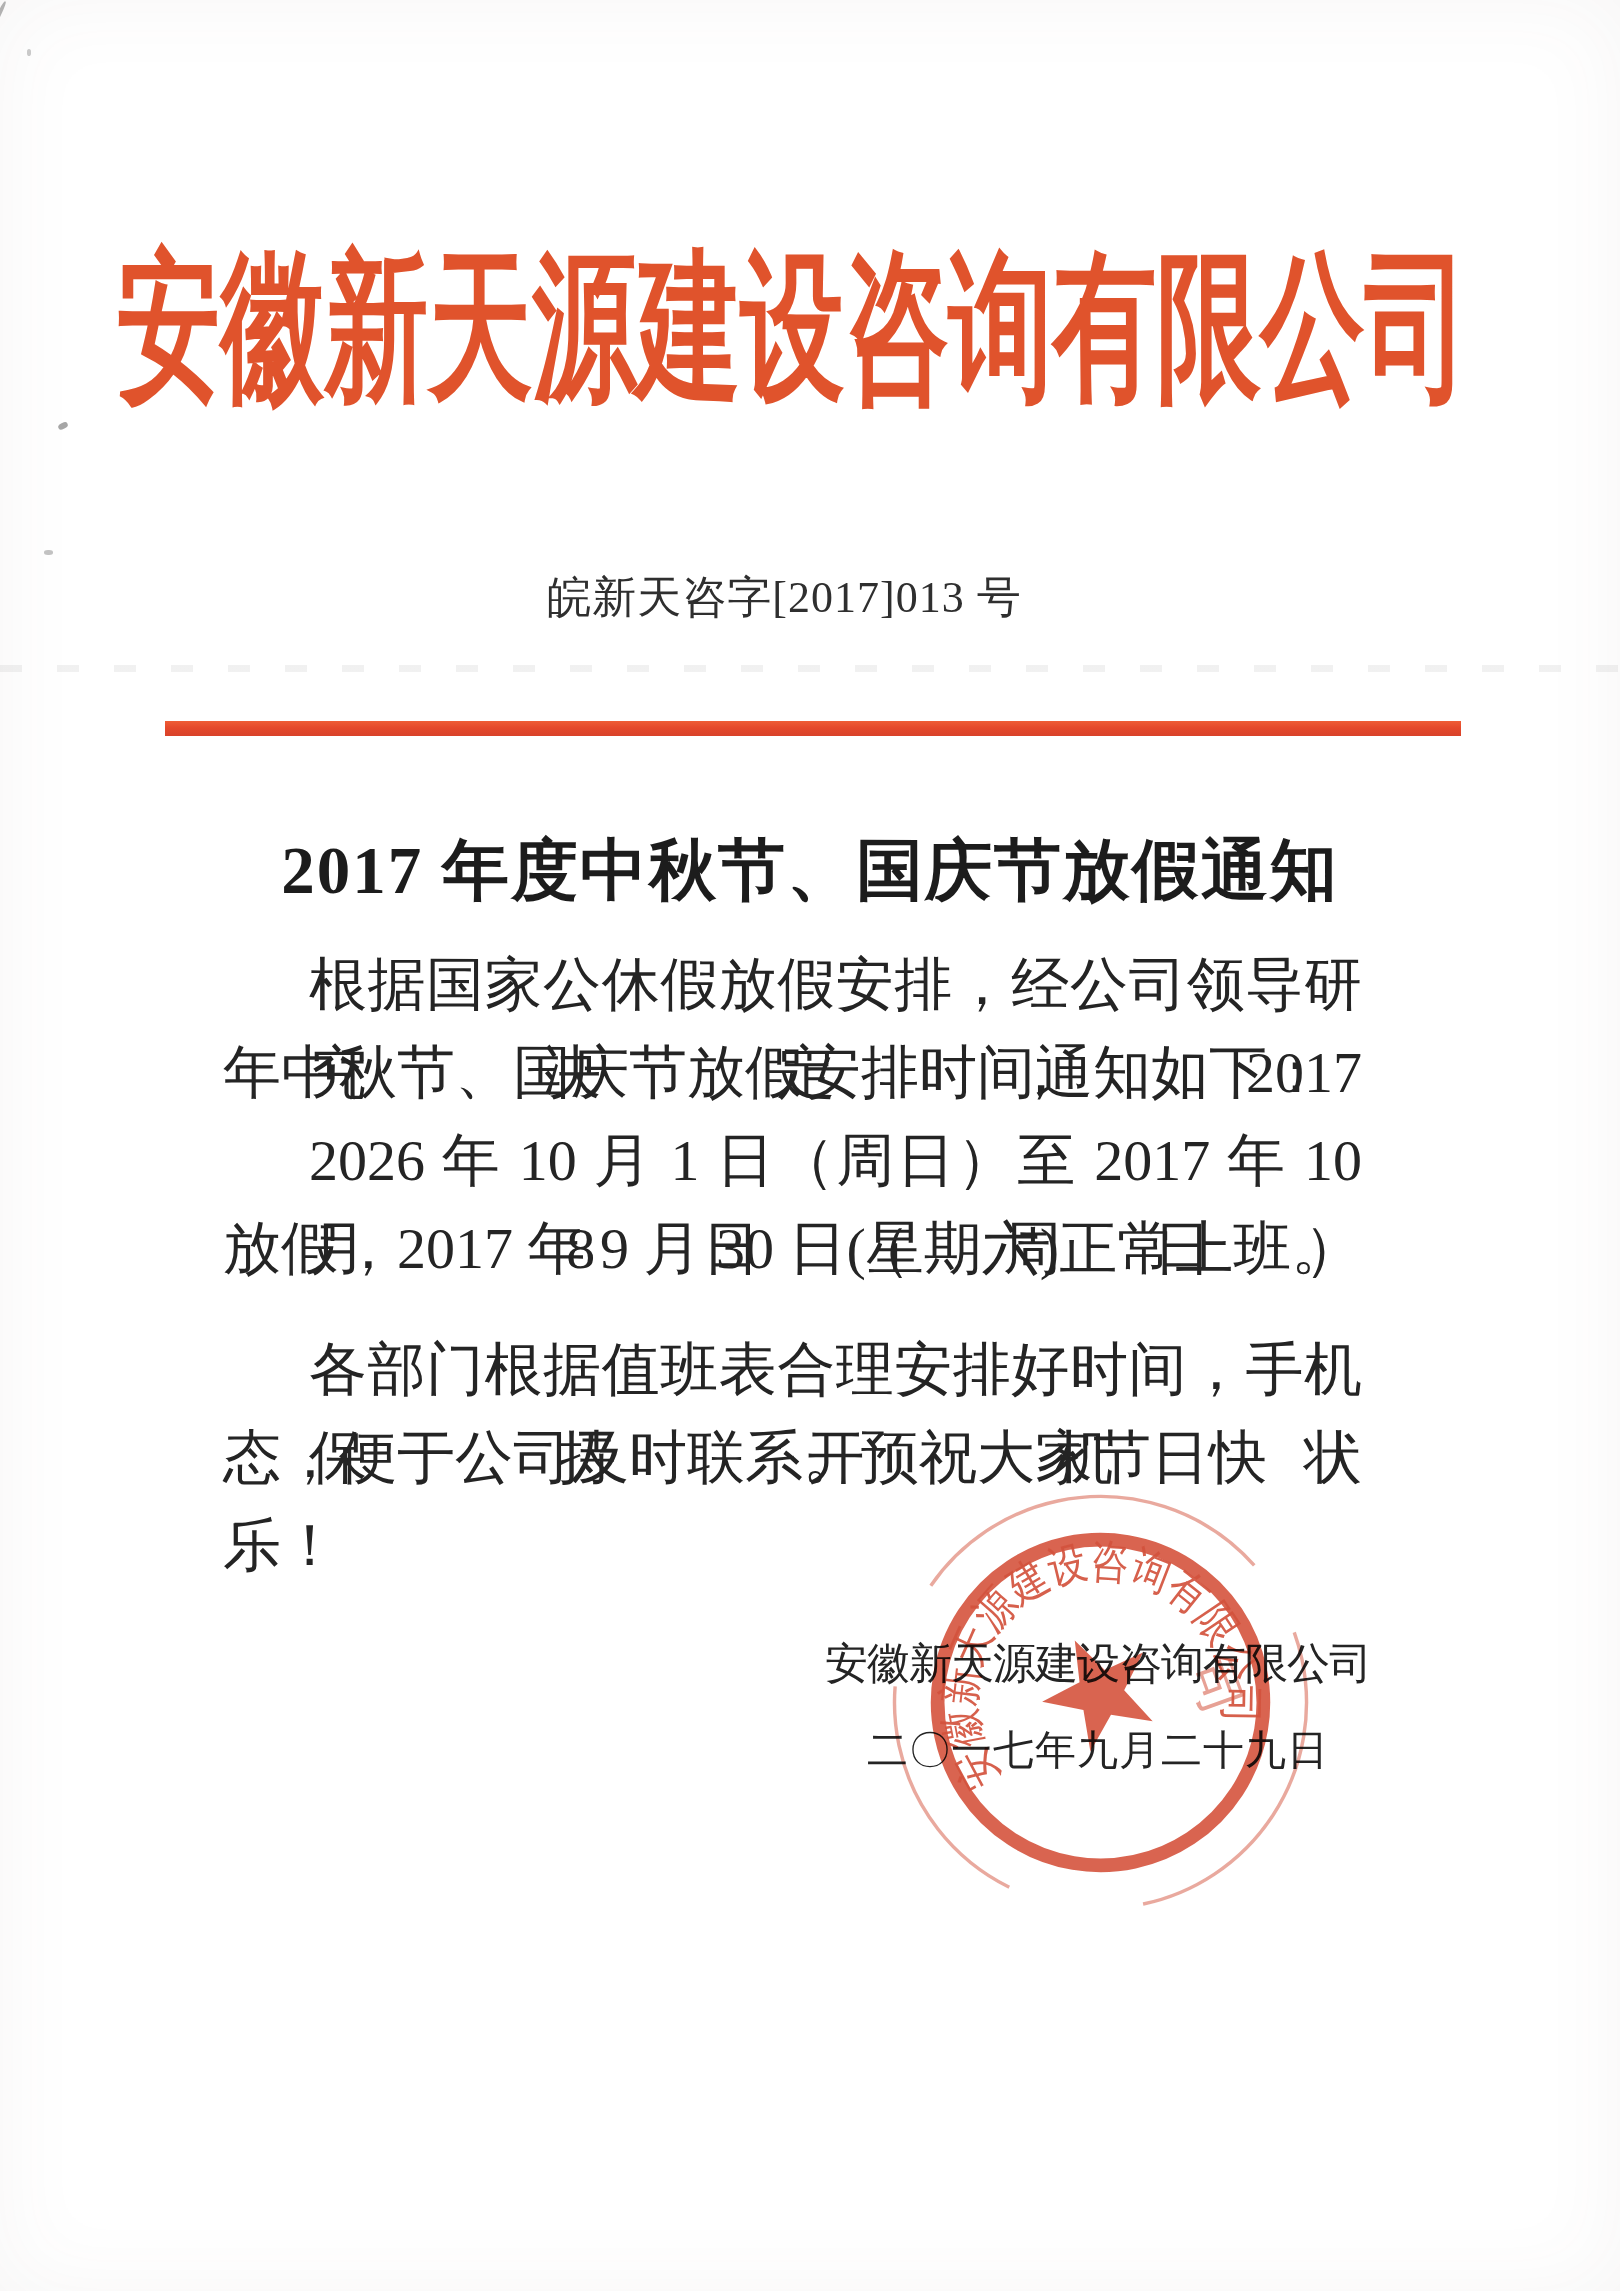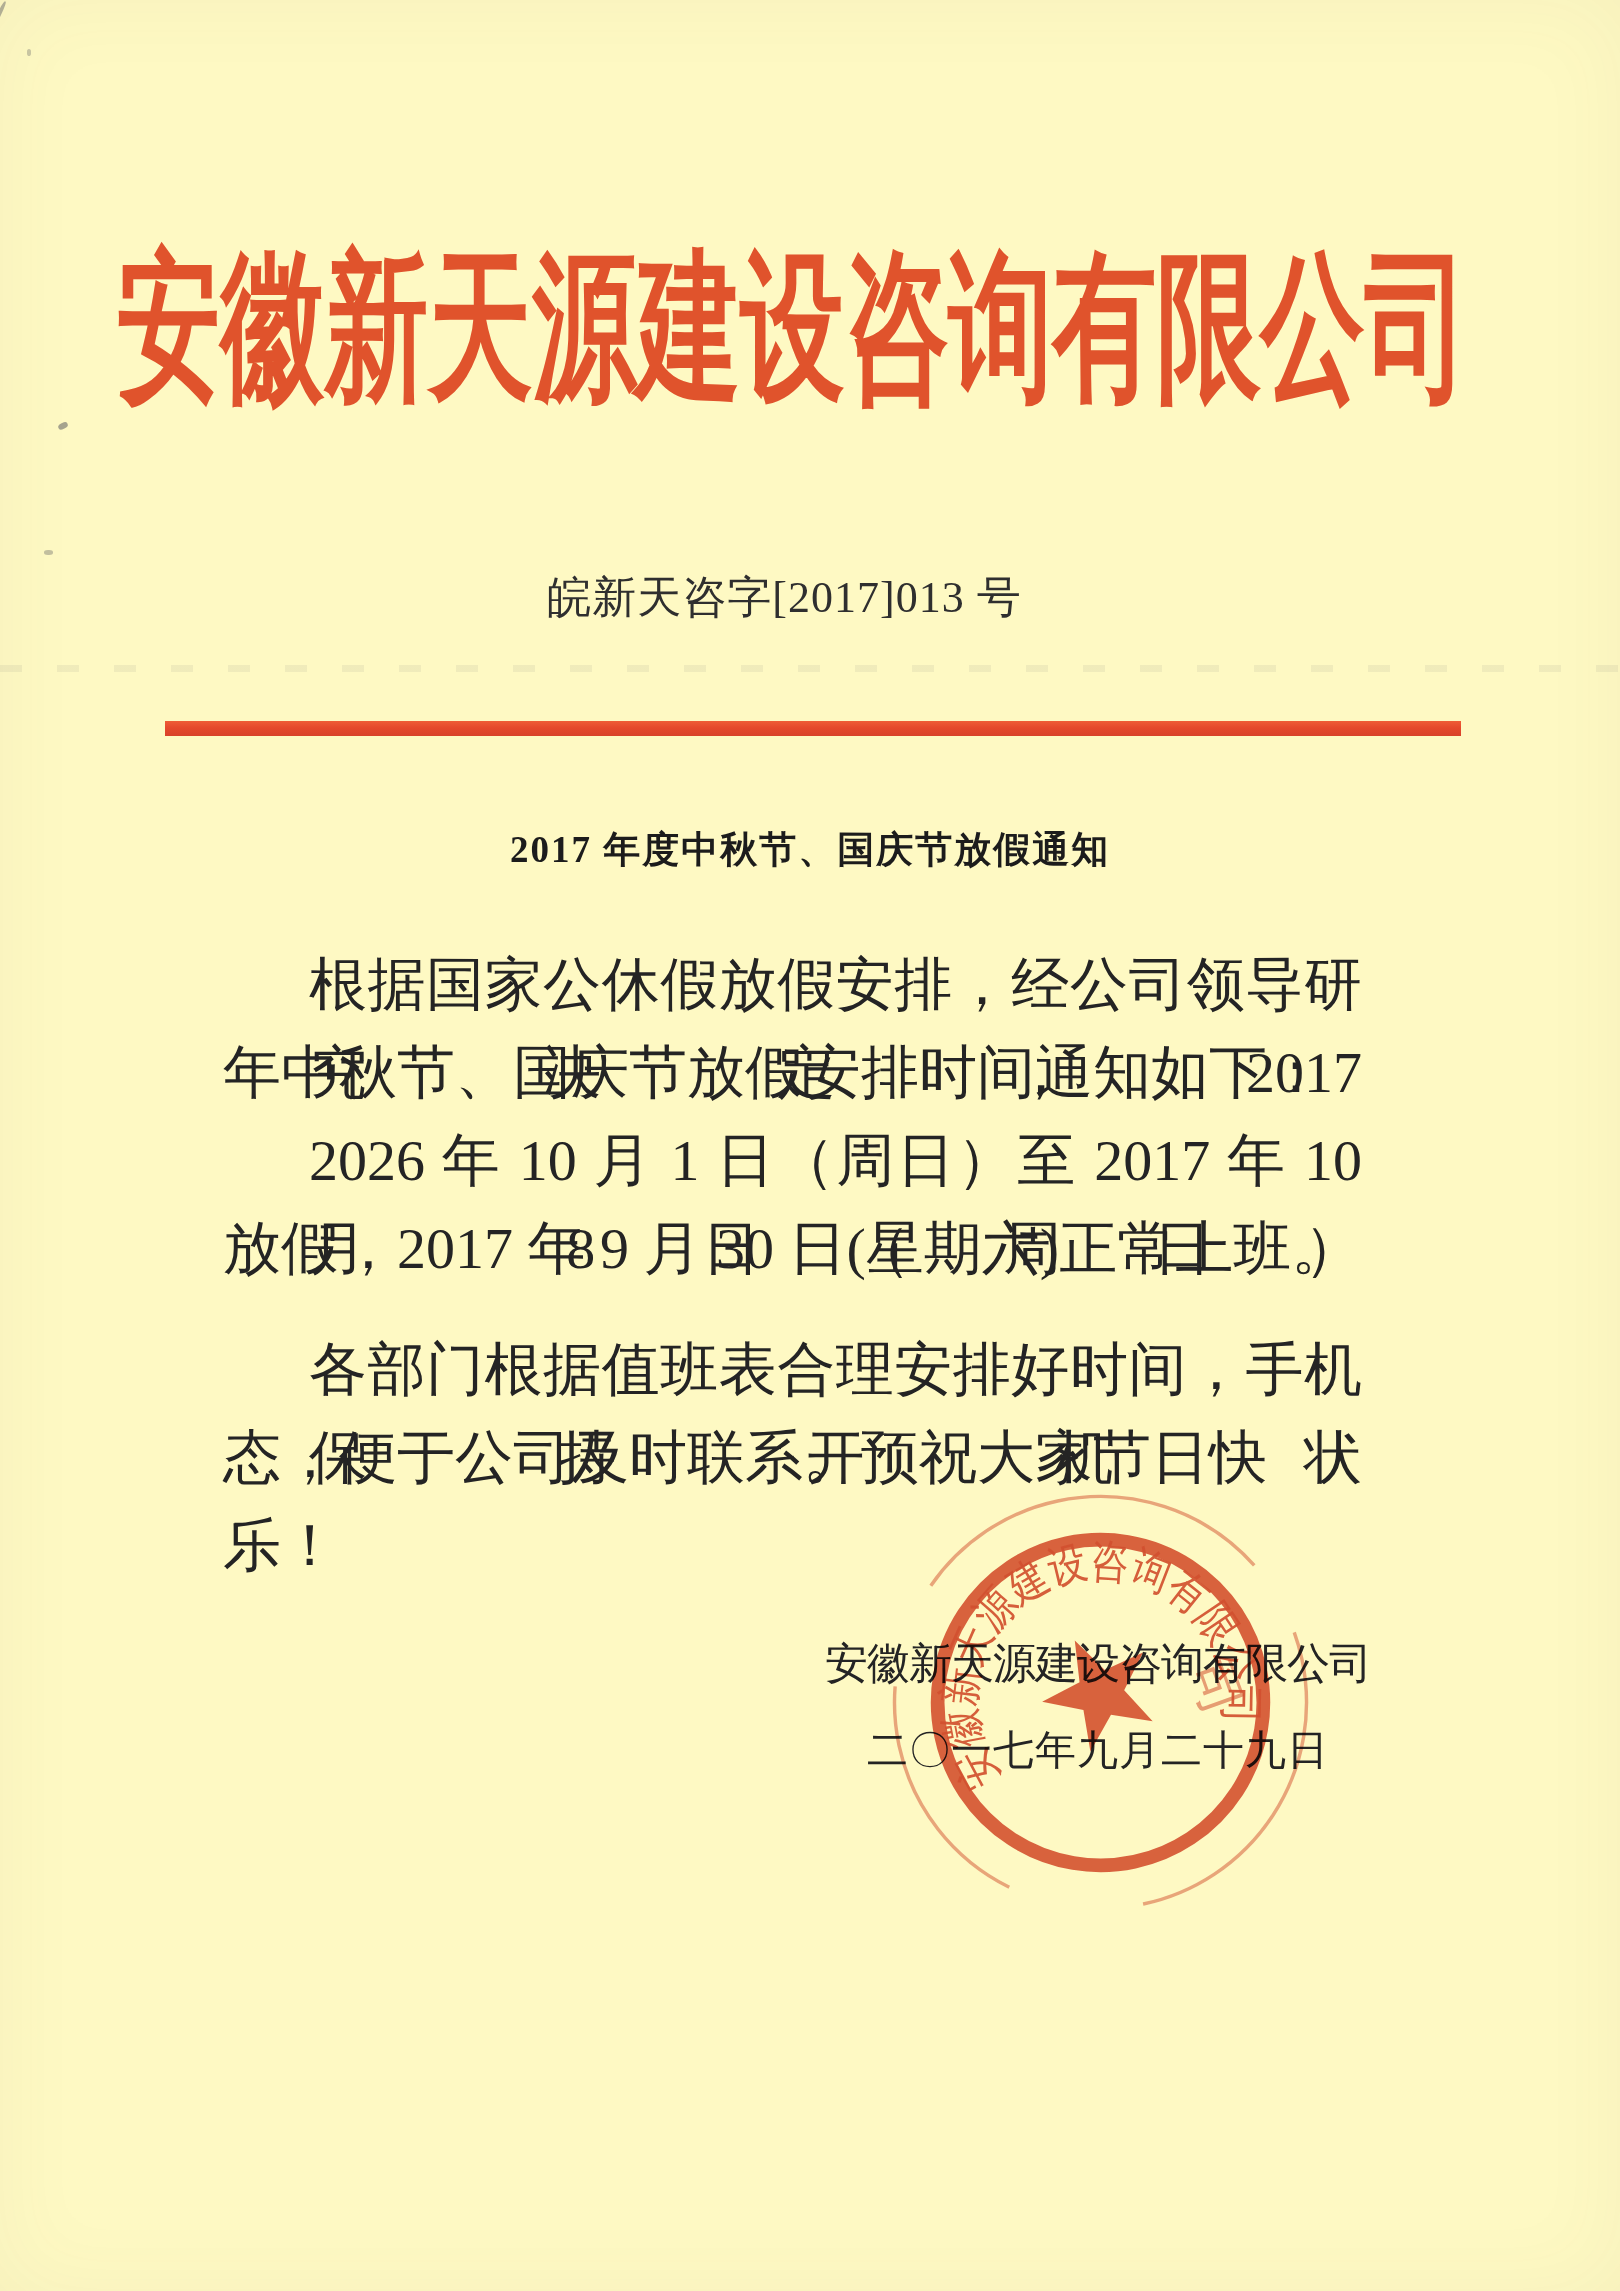--- a/index.html
+++ b/index.html
@@ -1,19 +1,19 @@
 <!DOCTYPE html>
 <html><head>
 <meta charset="utf-8">
 <style>
   html,body{margin:0;padding:0;background:#d9d9d9;}
   .page{
     position:relative;
     width:1620px;height:2292px;
-    background:#fef9c3;
+    background:#ffffff;
     overflow:hidden;
     font-family:"Liberation Serif","DejaVu Serif",serif;
     box-shadow:inset 0 0 88px rgba(90,80,70,.05);
   }
   
   .letterhead-name{
     position:absolute;top:247px;left:0;width:100%;
     text-align:center;
     font-size:104px;font-weight:bold;line-height:1;
     color:#e0532c;
@@ -37,21 +37,21 @@
   .scan-band{
     position:absolute;top:665px;left:0;width:100%;height:6.9px;
     background:repeating-linear-gradient(90deg,
       rgba(110,110,110,.35) 0 21.6px, rgba(110,110,110,0) 21.6px 57px);
     opacity:.28;
   }
   
   .notice-title{
     position:absolute;top:825px;left:0;width:100%;margin:0;
     text-align:center;
-    font-size:37px;font-weight:600;color:#1c1c1c;letter-spacing:2px;
+    font-size:67px;font-weight:600;color:#1c1c1c;letter-spacing:2px;
     white-space:nowrap;
   }
   
   .body-text{
     position:absolute;top:941px;left:223px;width:1139px;
     font-size:58px;color:#242424;
   }
   .line{height:88px;line-height:88px;}
   .jf{text-align:justify;text-align-last:justify;}
   .indent{padding-left:86px;}

